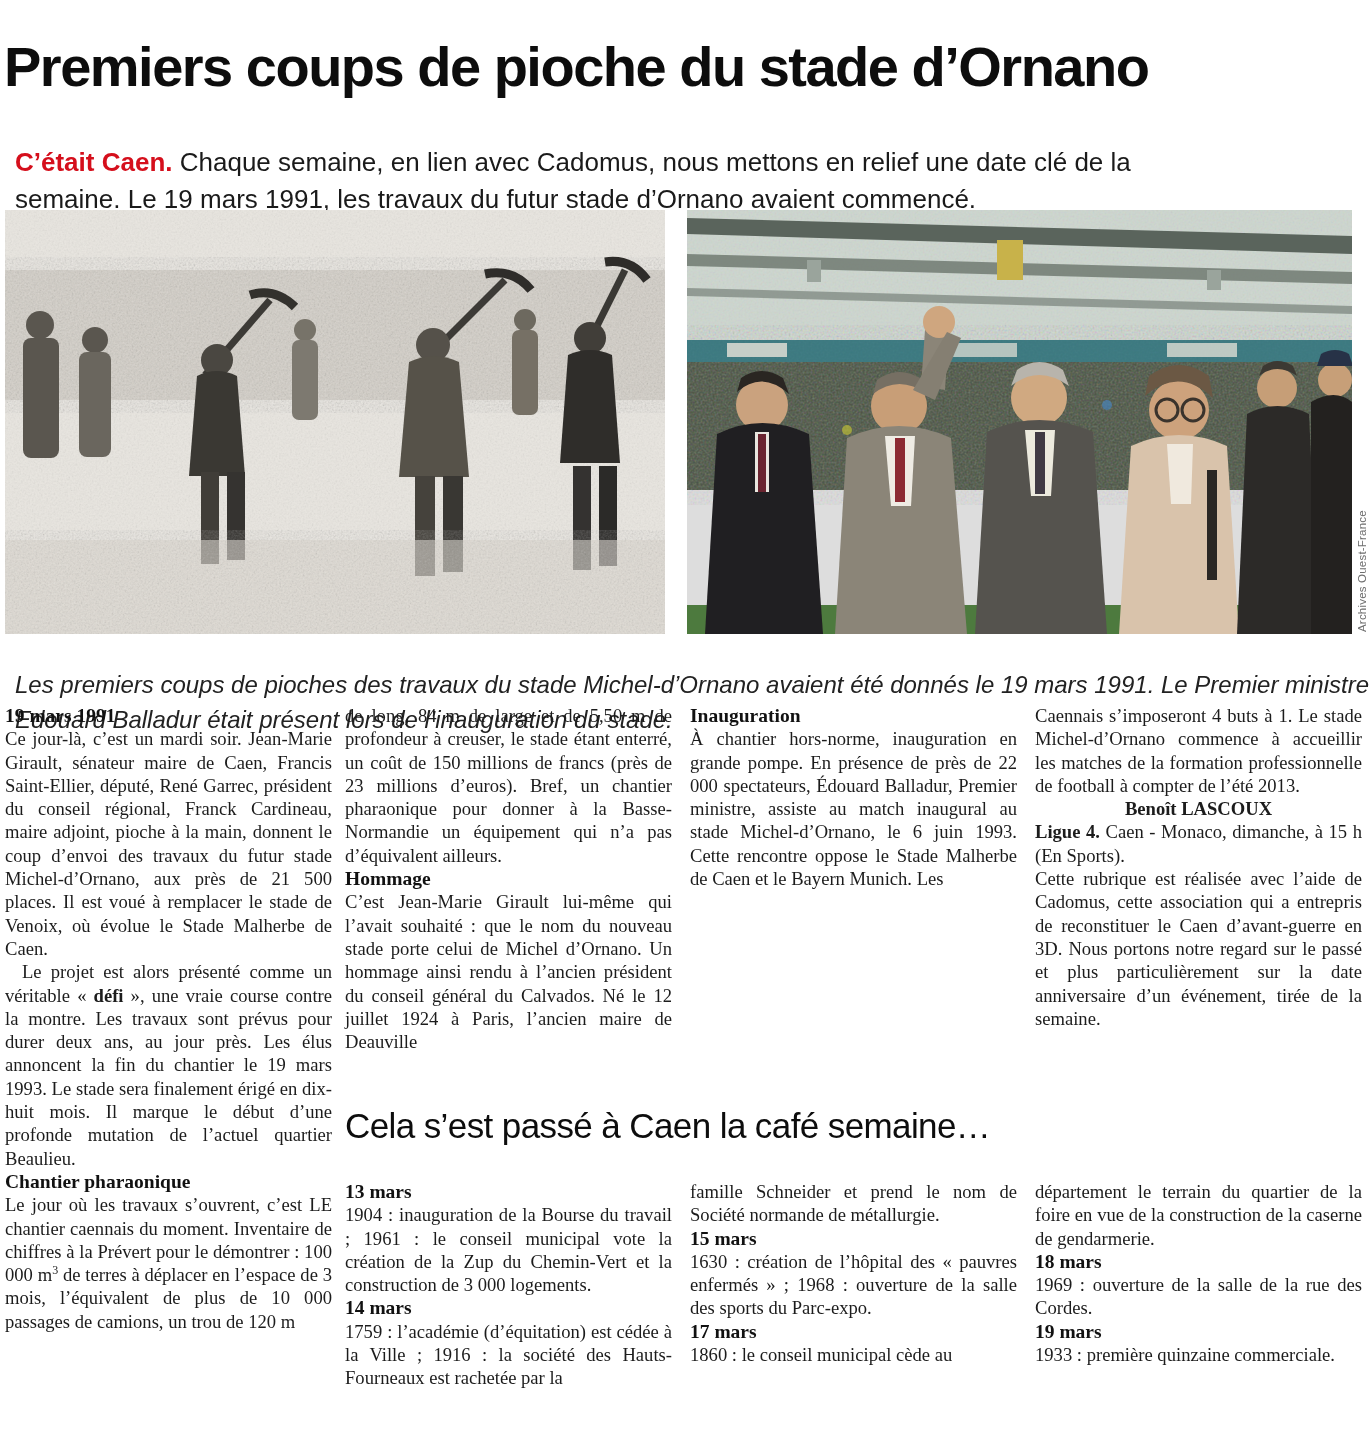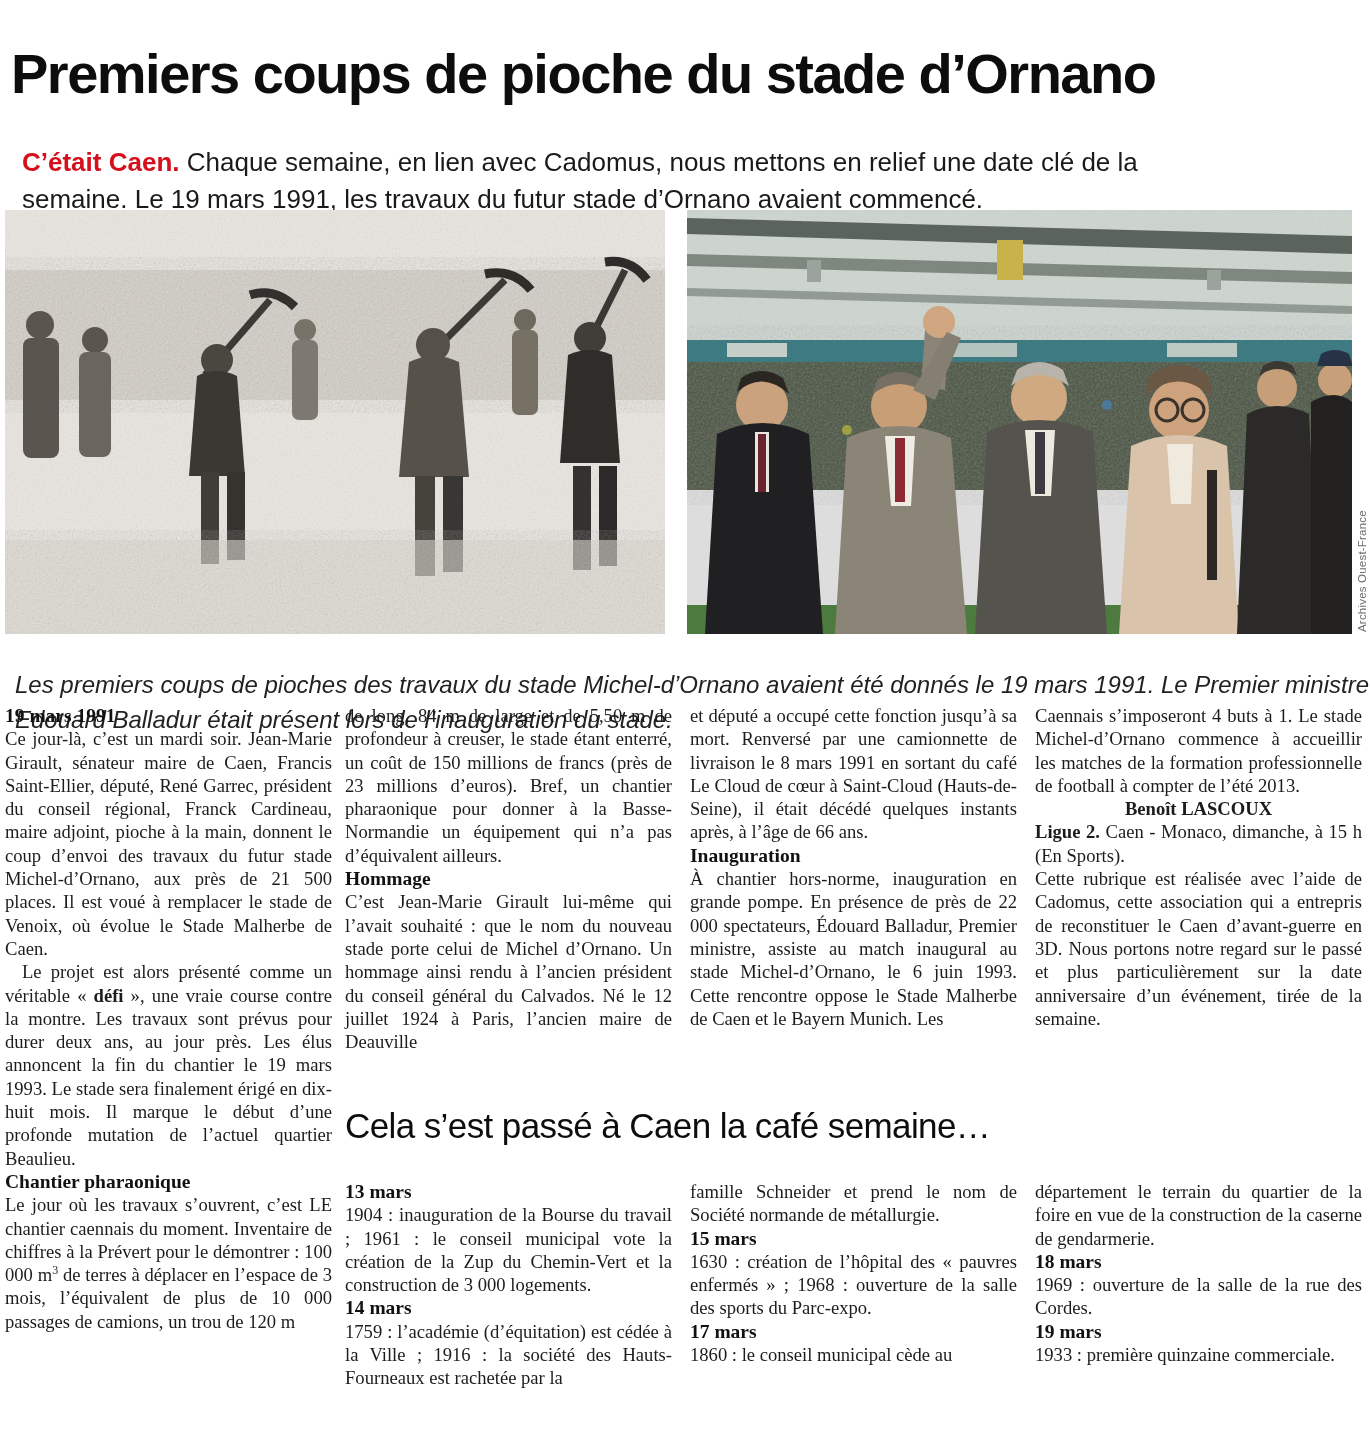--- a/index.html
+++ b/index.html
@@ -3,24 +3,24 @@
 <meta charset="utf-8">
 <style>
   html,body { margin:0; padding:0; background:#ffffff; }
   .page {
     position:relative; width:1371px; height:1444px; background:#fff;
     font-family:"Liberation Sans", sans-serif; color:#1c1c1c; overflow:hidden;
   }
   .headline {
     position:absolute; left:4px; top:38px; width:1360px;
     font-size:56px; font-weight:bold; letter-spacing:-1.5px; line-height:1.02;
-    color:#0d0d0d; margin:7px;
+    color:#0d0d0d; margin:0;
   }
   .lede {
-    position:absolute; left:22px; top:118px; width:1150px;
+    position:absolute; left:15px; top:118px; width:1150px;
     font-size:26px; line-height:37px; color:#1a1a1a;
   }
   .lede .lede-label { color:#d50f1c; font-weight:bold; }
   .photo { position:absolute; top:210px; height:424px; overflow:hidden; background:#ddd; }
   .photo-left  { left:5px;  width:660px; }
   .photo-right { left:687px; width:665px; }
   .photo svg { display:block; }
   .photo-credit {
     position:absolute; left:1356px; top:632px; transform-origin:0 0;
     transform:rotate(-90deg); white-space:nowrap;
@@ -202,29 +202,28 @@
     <p><span>Le jour où les travaux s’ouvrent, c’est LE chantier caennais du moment. Inventaire de chiffres à la Prévert pour le démontrer : 100 000 m</span><sup>3</sup><span> de terres à déplacer en l’espace de 3 mois, l’équivalent de plus de 10 000 passages de camions, un trou de 120 m</span></p>
   </div>
 
   <div class="col col-2">
     <p>de long, 84 m de large et de 5,50 m de profondeur à creuser, le stade étant enterré, un coût de 150 millions de francs (près de 23 millions d’euros). Bref, un chantier pharaonique pour donner à la Basse-Normandie un équipement qui n’a pas d’équivalent ailleurs.</p>
     <h3 class="gap-above">Hommage</h3>
     <p>C’est Jean-Marie Girault lui-même qui l’avait souhaité : que le nom du nouveau stade porte celui de Michel d’Ornano. Un hommage ainsi rendu à l’ancien président du conseil général du Calvados. Né le 12 juillet 1924 à Paris, l’ancien maire de Deauville</p>
   </div>
 
   <div class="col col-3">
-    <p>et député a occupé cette fonction jusqu’à sa mort. Renversé par une camionnette de livraison le 8 mars 1991 en sortant du café Le Cloud de cœur à Saint-Cloud (Hauts-de-Seine), il était décédé quelques instants après, à l’âge de 66 ans.</p>
     <h3 class="gap-above">Inauguration</h3>
     <p>À chantier hors-norme, inauguration en grande pompe. En présence de près de 22 000 spectateurs, Édouard Balladur, Premier ministre, assiste au match inaugural au stade Michel-d’Ornano, le 6 juin 1993. Cette rencontre oppose le Stade Malherbe de Caen et le Bayern Munich. Les</p>
   </div>
 
   <div class="col col-4">
     <p>Caennais s’imposeront 4 buts à 1. Le stade Michel-d’Ornano commence à accueillir les matches de la formation professionnelle de football à compter de l’été 2013.</p>
     <p class="byline">Benoît LASCOUX</p>
-    <p class="gap-above"><span class="inline-bold">Ligue 2.</span><span> Caen - Monaco, dimanche, à 15 h (En Sports).</span></p>
+    <p class="gap-above"><span class="inline-bold">Ligue 4.</span><span> Caen - Monaco, dimanche, à 15 h (En Sports).</span></p>
     <p class="gap-above">Cette rubrique est réalisée avec l’aide de Cadomus, cette association qui a entrepris de reconstituer le Caen d’avant-guerre en 3D. Nous portons notre regard sur le passé et plus particulièrement sur la date anniversaire d’un événement, tirée de la semaine.</p>
   </div>
 
   <h2 class="week-heading">Cela s’est passé à Caen la café semaine…</h2>
 
   <div class="col col-2 week-col">
     <h3>13 mars</h3>
     <p>1904 : inauguration de la Bourse du travail ; 1961 : le conseil municipal vote la création de la Zup du Chemin-Vert et la construction de 3 000 logements.</p>
     <h3 class="gap-above">14 mars</h3>
     <p>1759 : l’académie (d’équitation) est cédée à la Ville ; 1916 : la société des Hauts-Fourneaux est rachetée par la</p>

